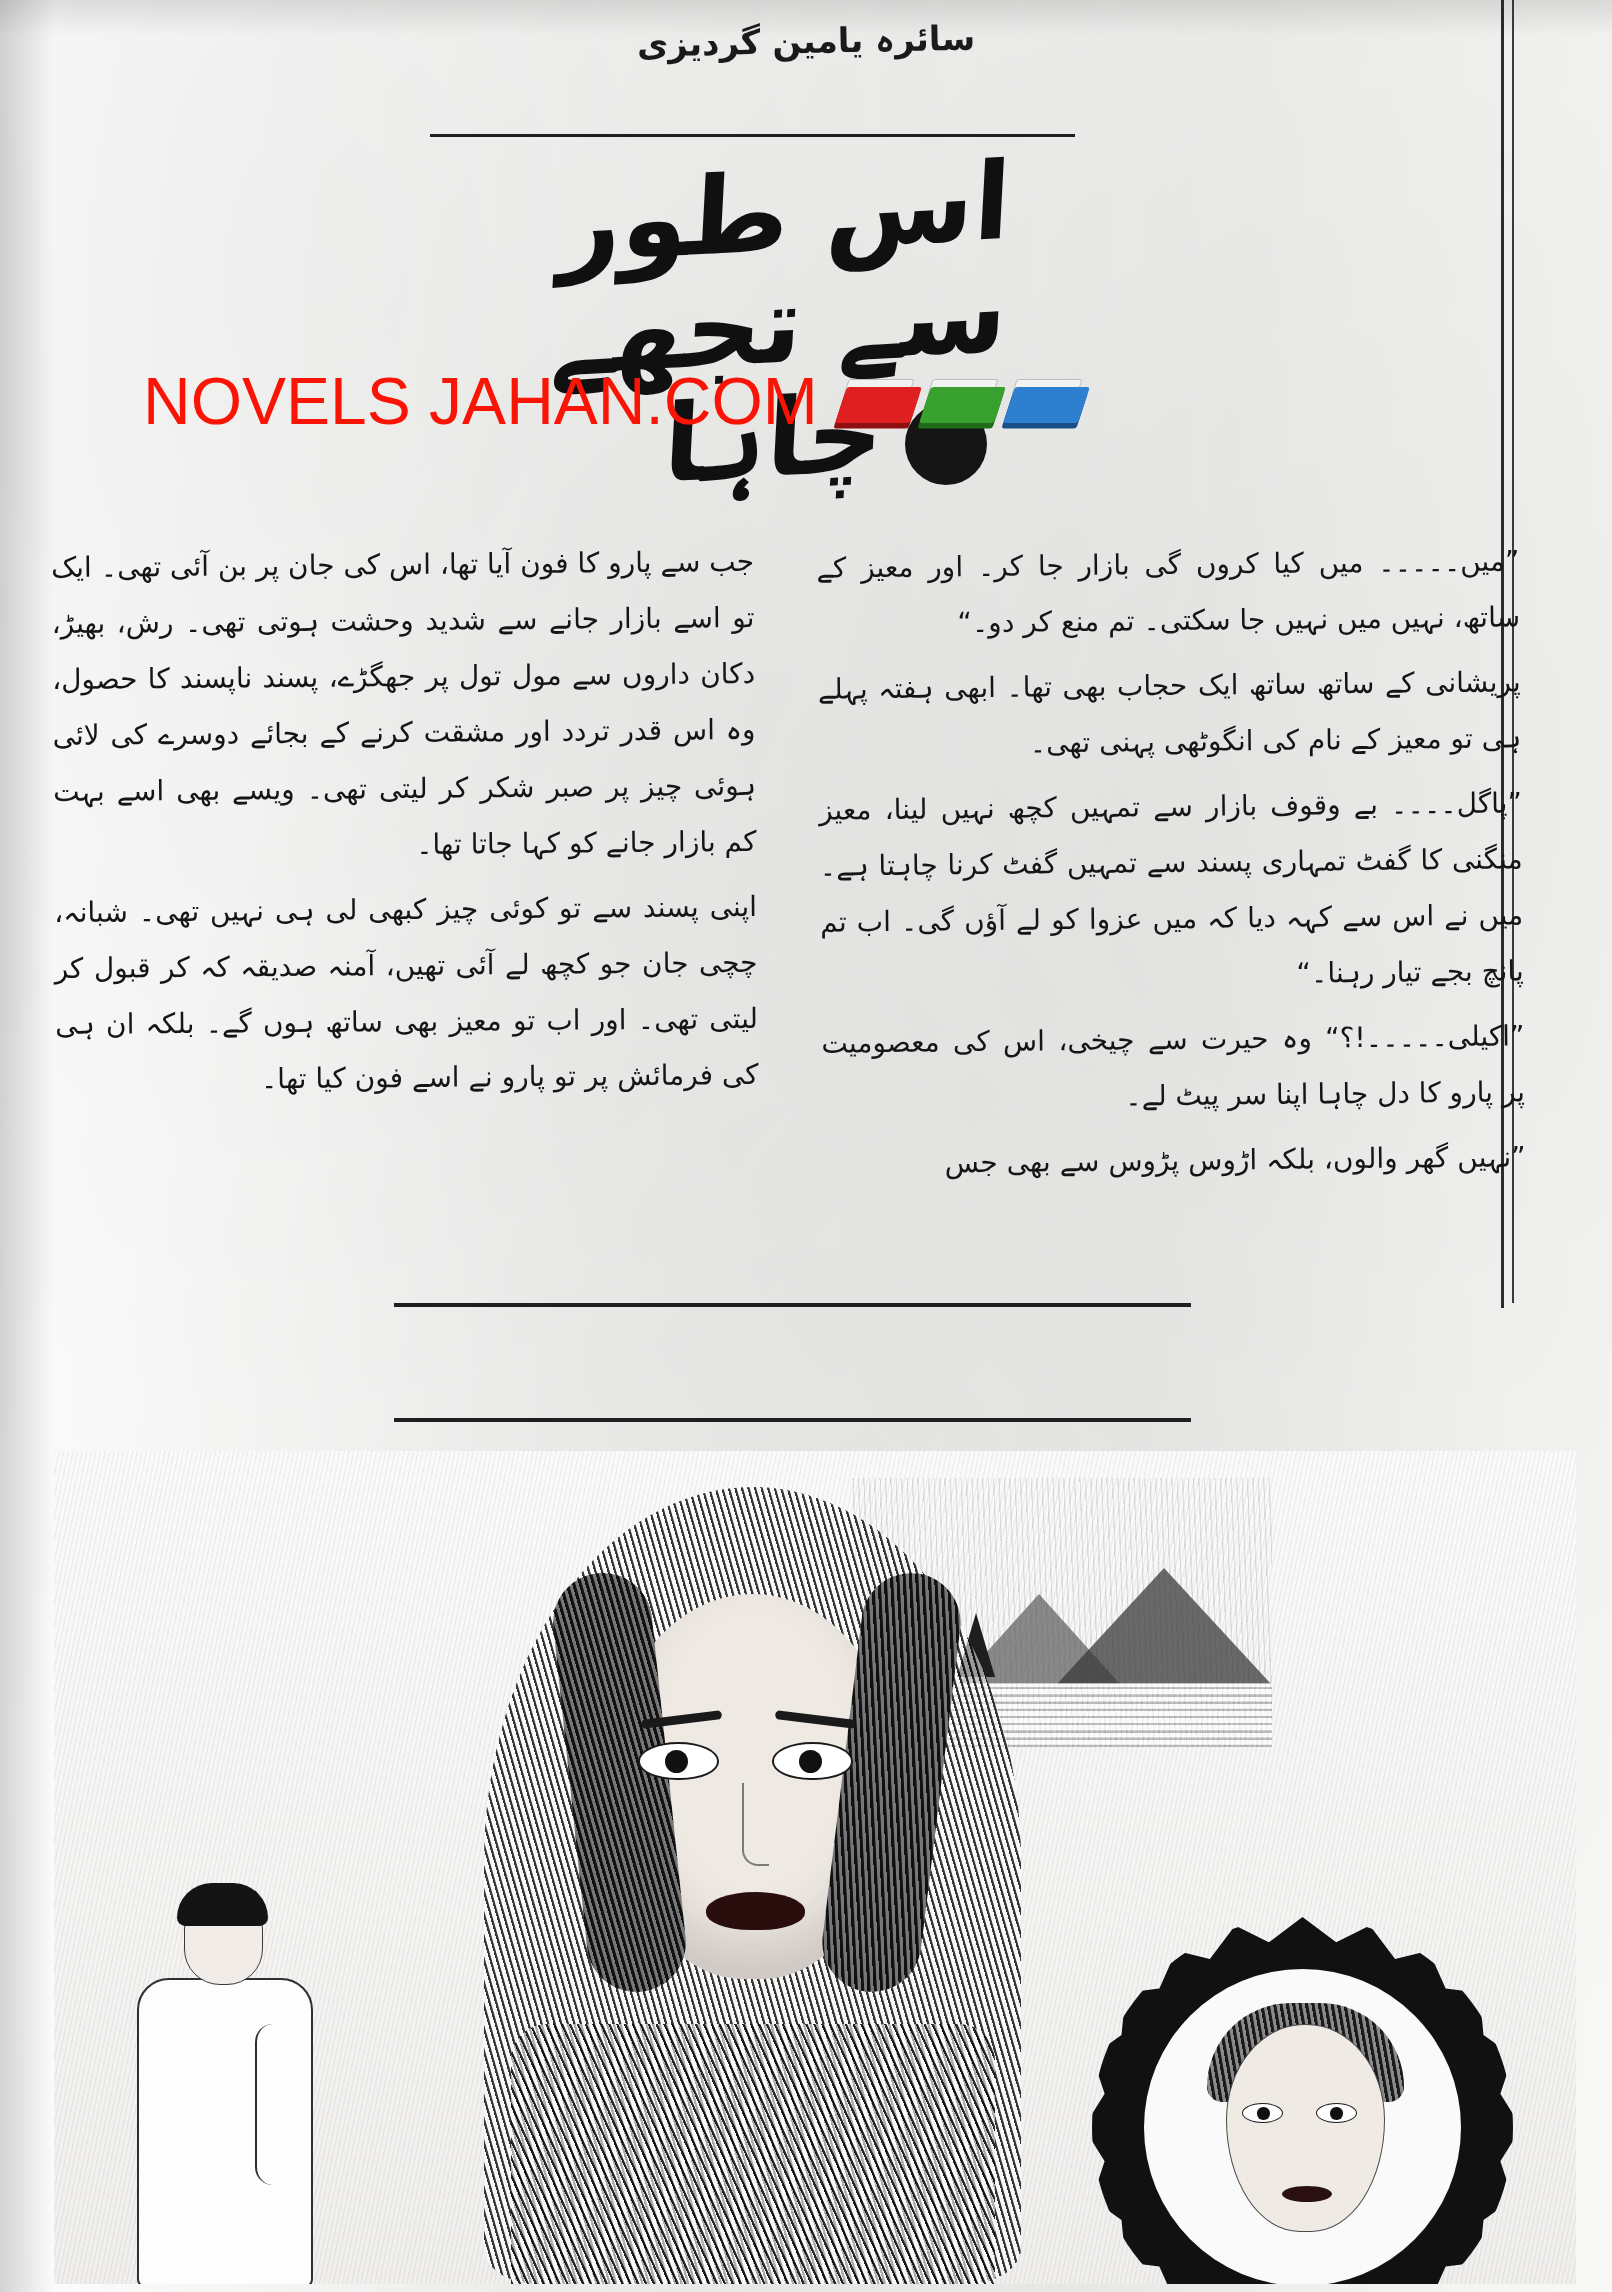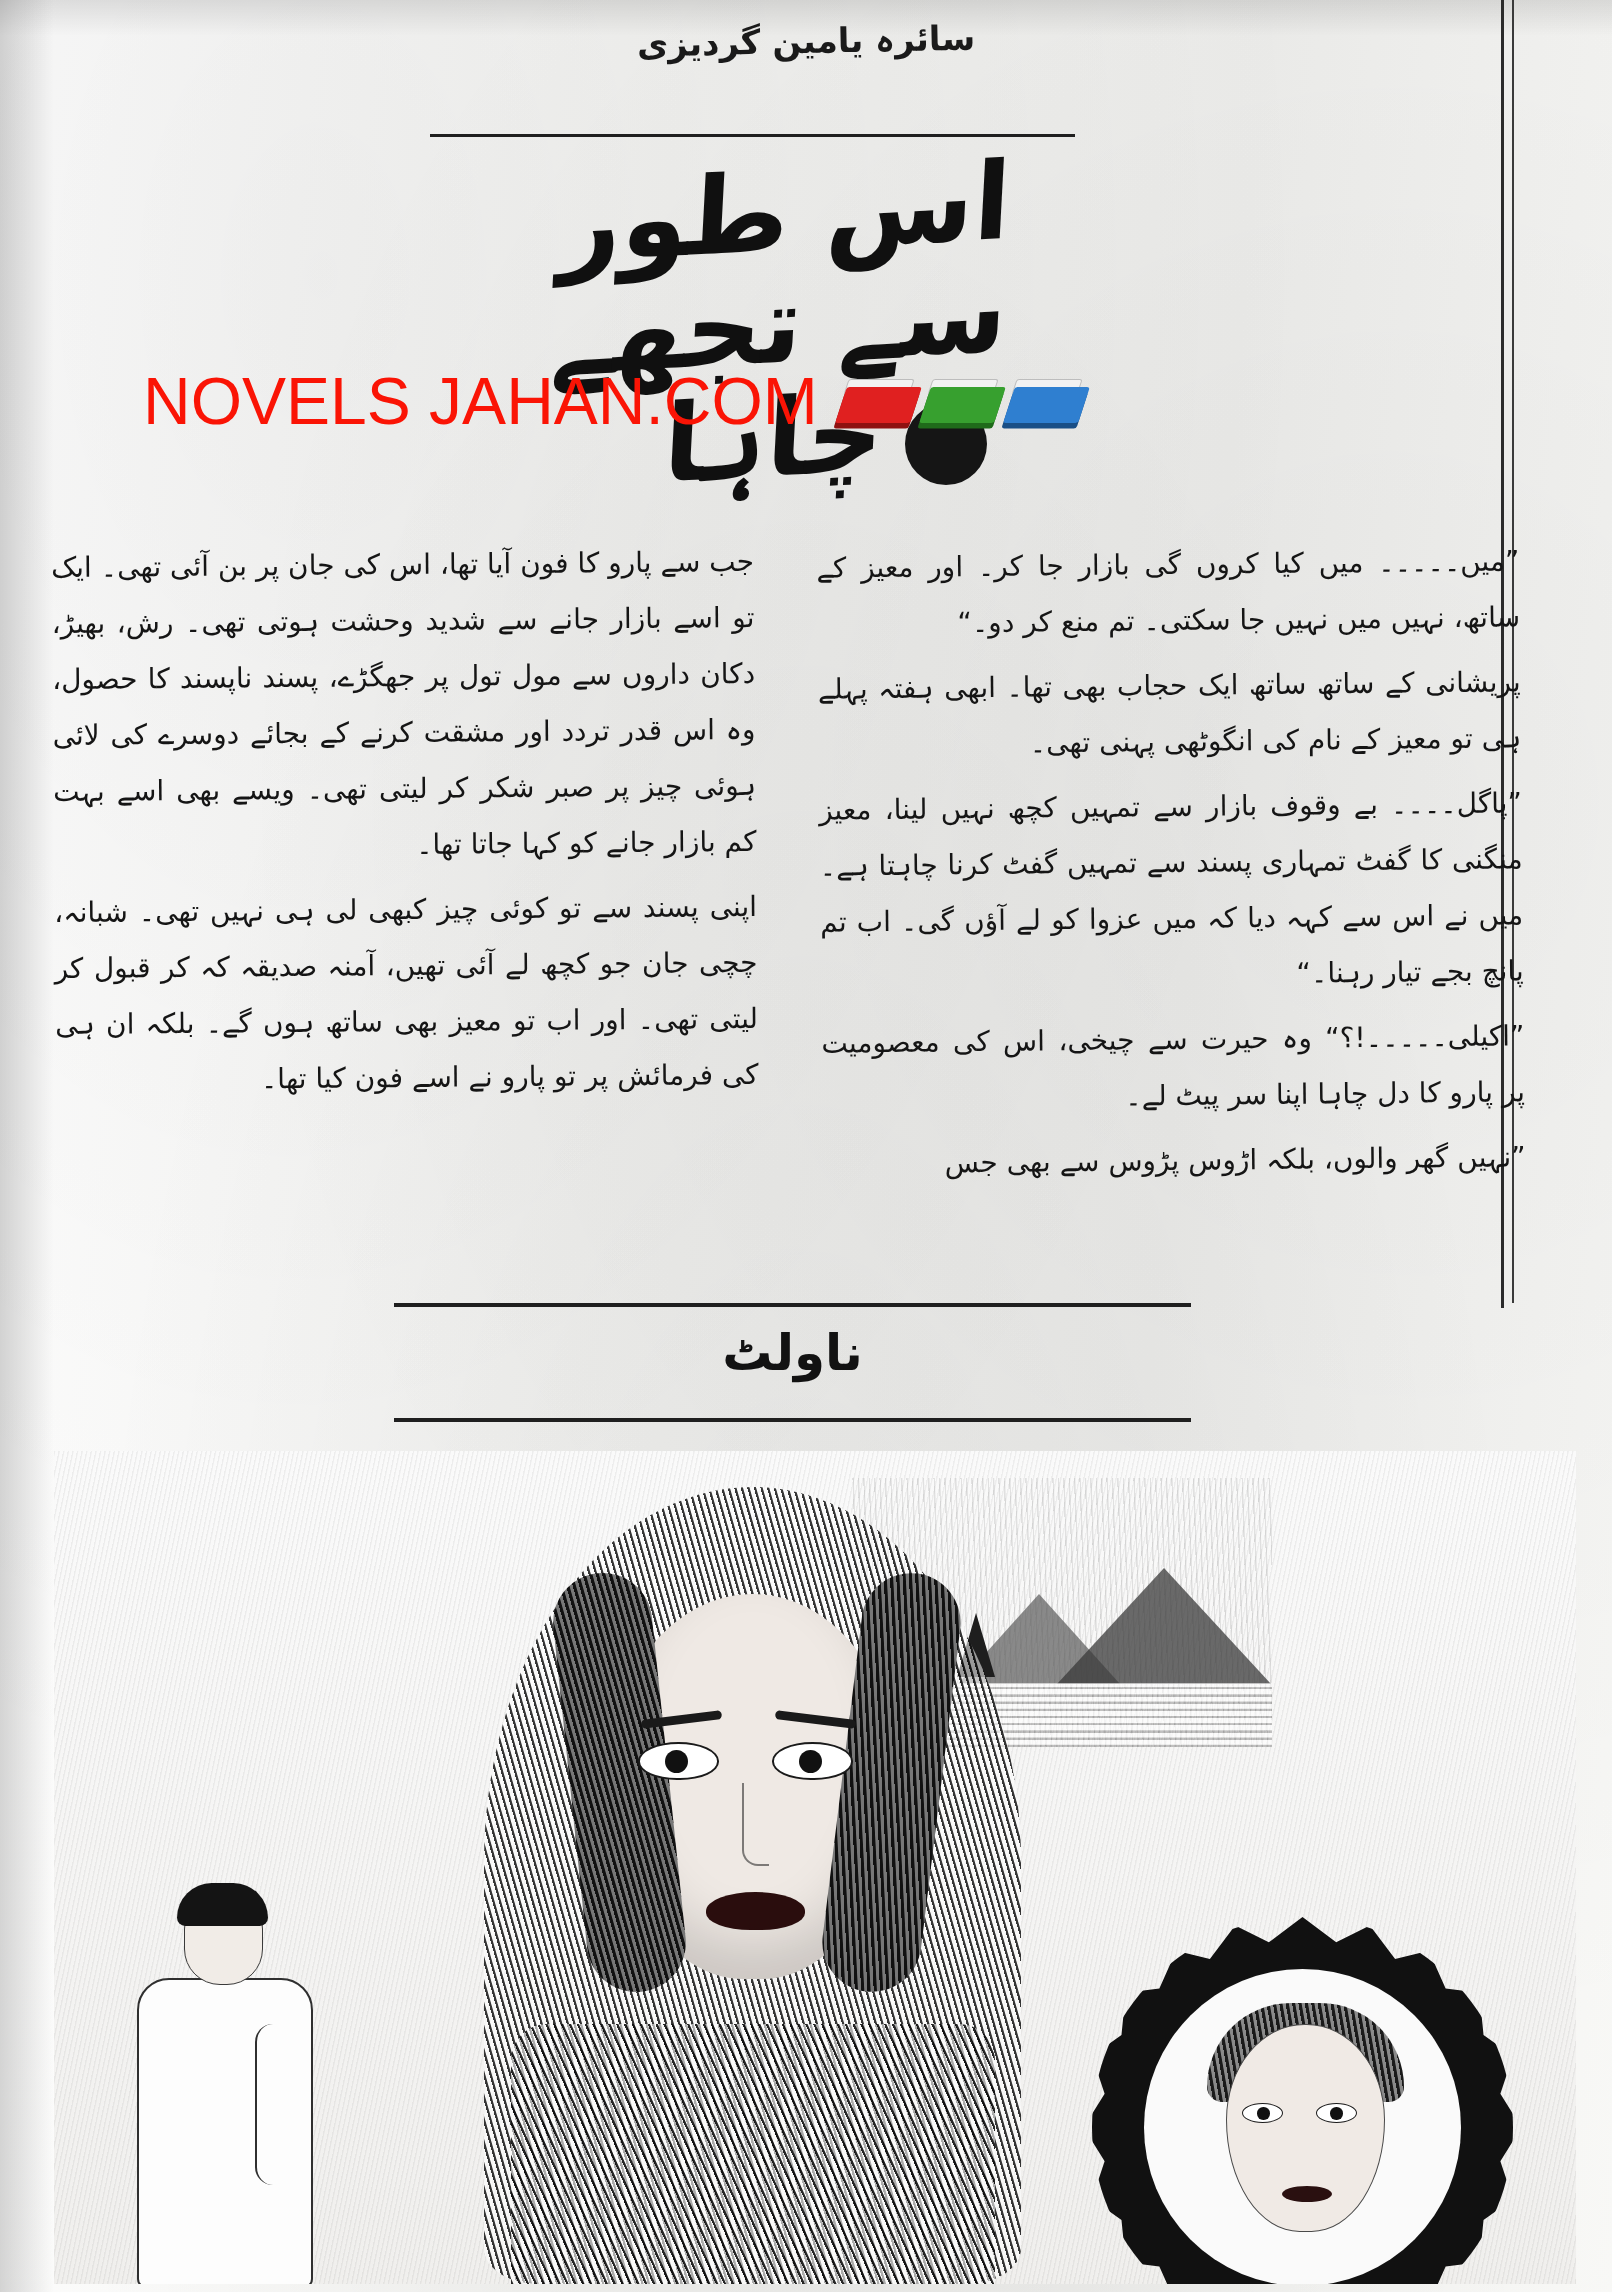--- a/index.html
+++ b/index.html
@@ -423,21 +423,20 @@
     <div class="col left">
       <p>”میں۔۔۔۔۔ میں کیا کروں گی بازار جا کر۔ اور معیز کے ساتھ، نہیں میں نہیں جا سکتی۔ تم منع کر دو۔“</p>
       <p>پریشانی کے ساتھ ساتھ ایک حجاب بھی تھا۔ ابھی ہفتہ پہلے ہی تو معیز کے نام کی انگوٹھی پہنی تھی۔</p>
       <p>”پاگل۔۔۔۔ بے وقوف بازار سے تمہیں کچھ نہیں لینا، معیز منگنی کا گفٹ تمہاری پسند سے تمہیں گفٹ کرنا چاہتا ہے۔ میں نے اس سے کہہ دیا کہ میں عزوا کو لے آؤں گی۔ اب تم پانچ بجے تیار رہنا۔“</p>
       <p>”اکیلی۔۔۔۔۔!؟“ وہ حیرت سے چیخی، اس کی معصومیت پر پارو کا دل چاہا اپنا سر پیٹ لے۔</p>
       <p>”نہیں گھر والوں، بلکہ اڑوس پڑوس سے بھی جس</p>
     </div>
   </div>
 
   <div class="rule-above-novelette"></div>
-  <div class="novelette-label">ناولٹ</div>
   <div class="rule-below-novelette"></div>
 
   <div class="illustration">
     <div class="illus-bg"></div>
 
     <div class="landscape">
       <div class="sky"></div>
       <div class="mtn2"></div>
       <div class="mtn"></div>
       <div class="tree t1"></div>

